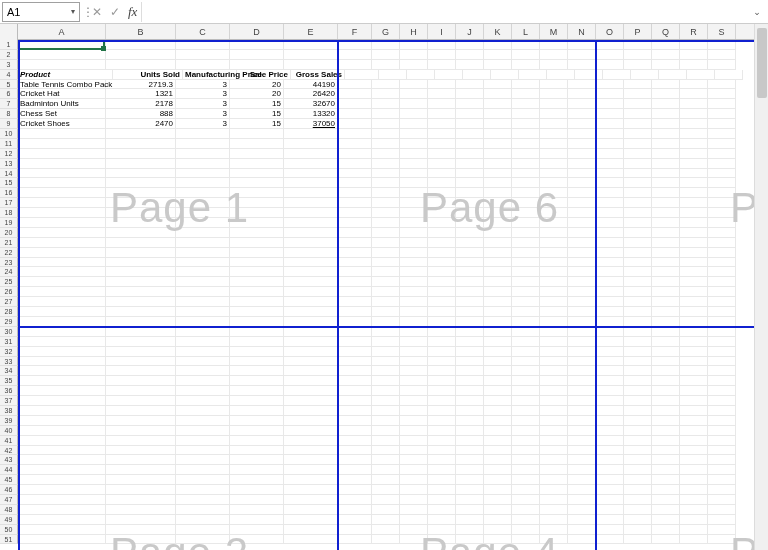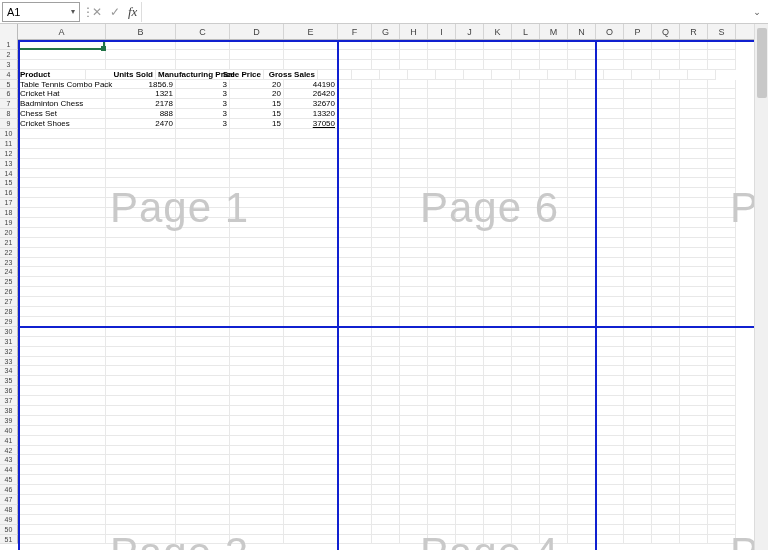--- a/index.html
+++ b/index.html
@@ -268,21 +268,21 @@
         <div class="cell" style="width: 28px;"></div>
         <div class="cell" style="width: 28px;"></div>
         <div class="cell" style="width: 28px;"></div>
         <div class="cell" style="width: 28px;"></div>
         <div class="cell" style="width: 28px;"></div>
         <div class="cell" style="width: 28px;"></div>
         <div class="cell" style="width: 28px;"></div>
       </div>
       <div class="row">
         <div class="row-h">4</div>
-        <div class="cell bold" style="width: 68px;">Product</div>
+        <div class="cell bold" style="width: 95px; font-style: italic;">Product</div>
         <div class="cell bold num" style="width: 70px;">Units Sold</div>
         <div class="cell bold num" style="width: 54px; text-align: left;">Manufacturing Price</div>
         <div class="cell bold num" style="width: 54px;">Sale Price</div>
         <div class="cell bold num" style="width: 54px;">Gross Sales</div>
         <div class="cell" style="width: 34px;"></div>
         <div class="cell" style="width: 28px;"></div>
         <div class="cell" style="width: 28px;"></div>
         <div class="cell" style="width: 28px;"></div>
         <div class="cell" style="width: 28px;"></div>
         <div class="cell" style="width: 28px;"></div>
@@ -291,21 +291,21 @@
         <div class="cell" style="width: 28px;"></div>
         <div class="cell" style="width: 28px;"></div>
         <div class="cell" style="width: 28px;"></div>
         <div class="cell" style="width: 28px;"></div>
         <div class="cell" style="width: 28px;"></div>
         <div class="cell" style="width: 28px;"></div>
       </div>
       <div class="row">
         <div class="row-h">5</div>
         <div class="cell" style="width: 88px;">Table Tennis Combo Pack</div>
-        <div class="cell num" style="width: 70px;">1856.9</div>
+        <div class="cell num" style="width: 70px;">2719.3</div>
         <div class="cell num" style="width: 54px;">3</div>
         <div class="cell num" style="width: 54px;">20</div>
         <div class="cell num" style="width: 54px;">44190</div>
         <div class="cell" style="width: 34px;"></div>
         <div class="cell" style="width: 28px;"></div>
         <div class="cell" style="width: 28px;"></div>
         <div class="cell" style="width: 28px;"></div>
         <div class="cell" style="width: 28px;"></div>
         <div class="cell" style="width: 28px;"></div>
         <div class="cell" style="width: 28px;"></div>
@@ -334,21 +334,21 @@
         <div class="cell" style="width: 28px;"></div>
         <div class="cell" style="width: 28px;"></div>
         <div class="cell" style="width: 28px;"></div>
         <div class="cell" style="width: 28px;"></div>
         <div class="cell" style="width: 28px;"></div>
         <div class="cell" style="width: 28px;"></div>
         <div class="cell" style="width: 28px;"></div>
       </div>
       <div class="row">
         <div class="row-h">7</div>
-        <div class="cell" style="width: 88px;">Badminton Chess</div>
+        <div class="cell" style="width: 88px;">Badminton Units</div>
         <div class="cell num" style="width: 70px;">2178</div>
         <div class="cell num" style="width: 54px;">3</div>
         <div class="cell num" style="width: 54px;">15</div>
         <div class="cell num" style="width: 54px;">32670</div>
         <div class="cell" style="width: 34px;"></div>
         <div class="cell" style="width: 28px;"></div>
         <div class="cell" style="width: 28px;"></div>
         <div class="cell" style="width: 28px;"></div>
         <div class="cell" style="width: 28px;"></div>
         <div class="cell" style="width: 28px;"></div>

